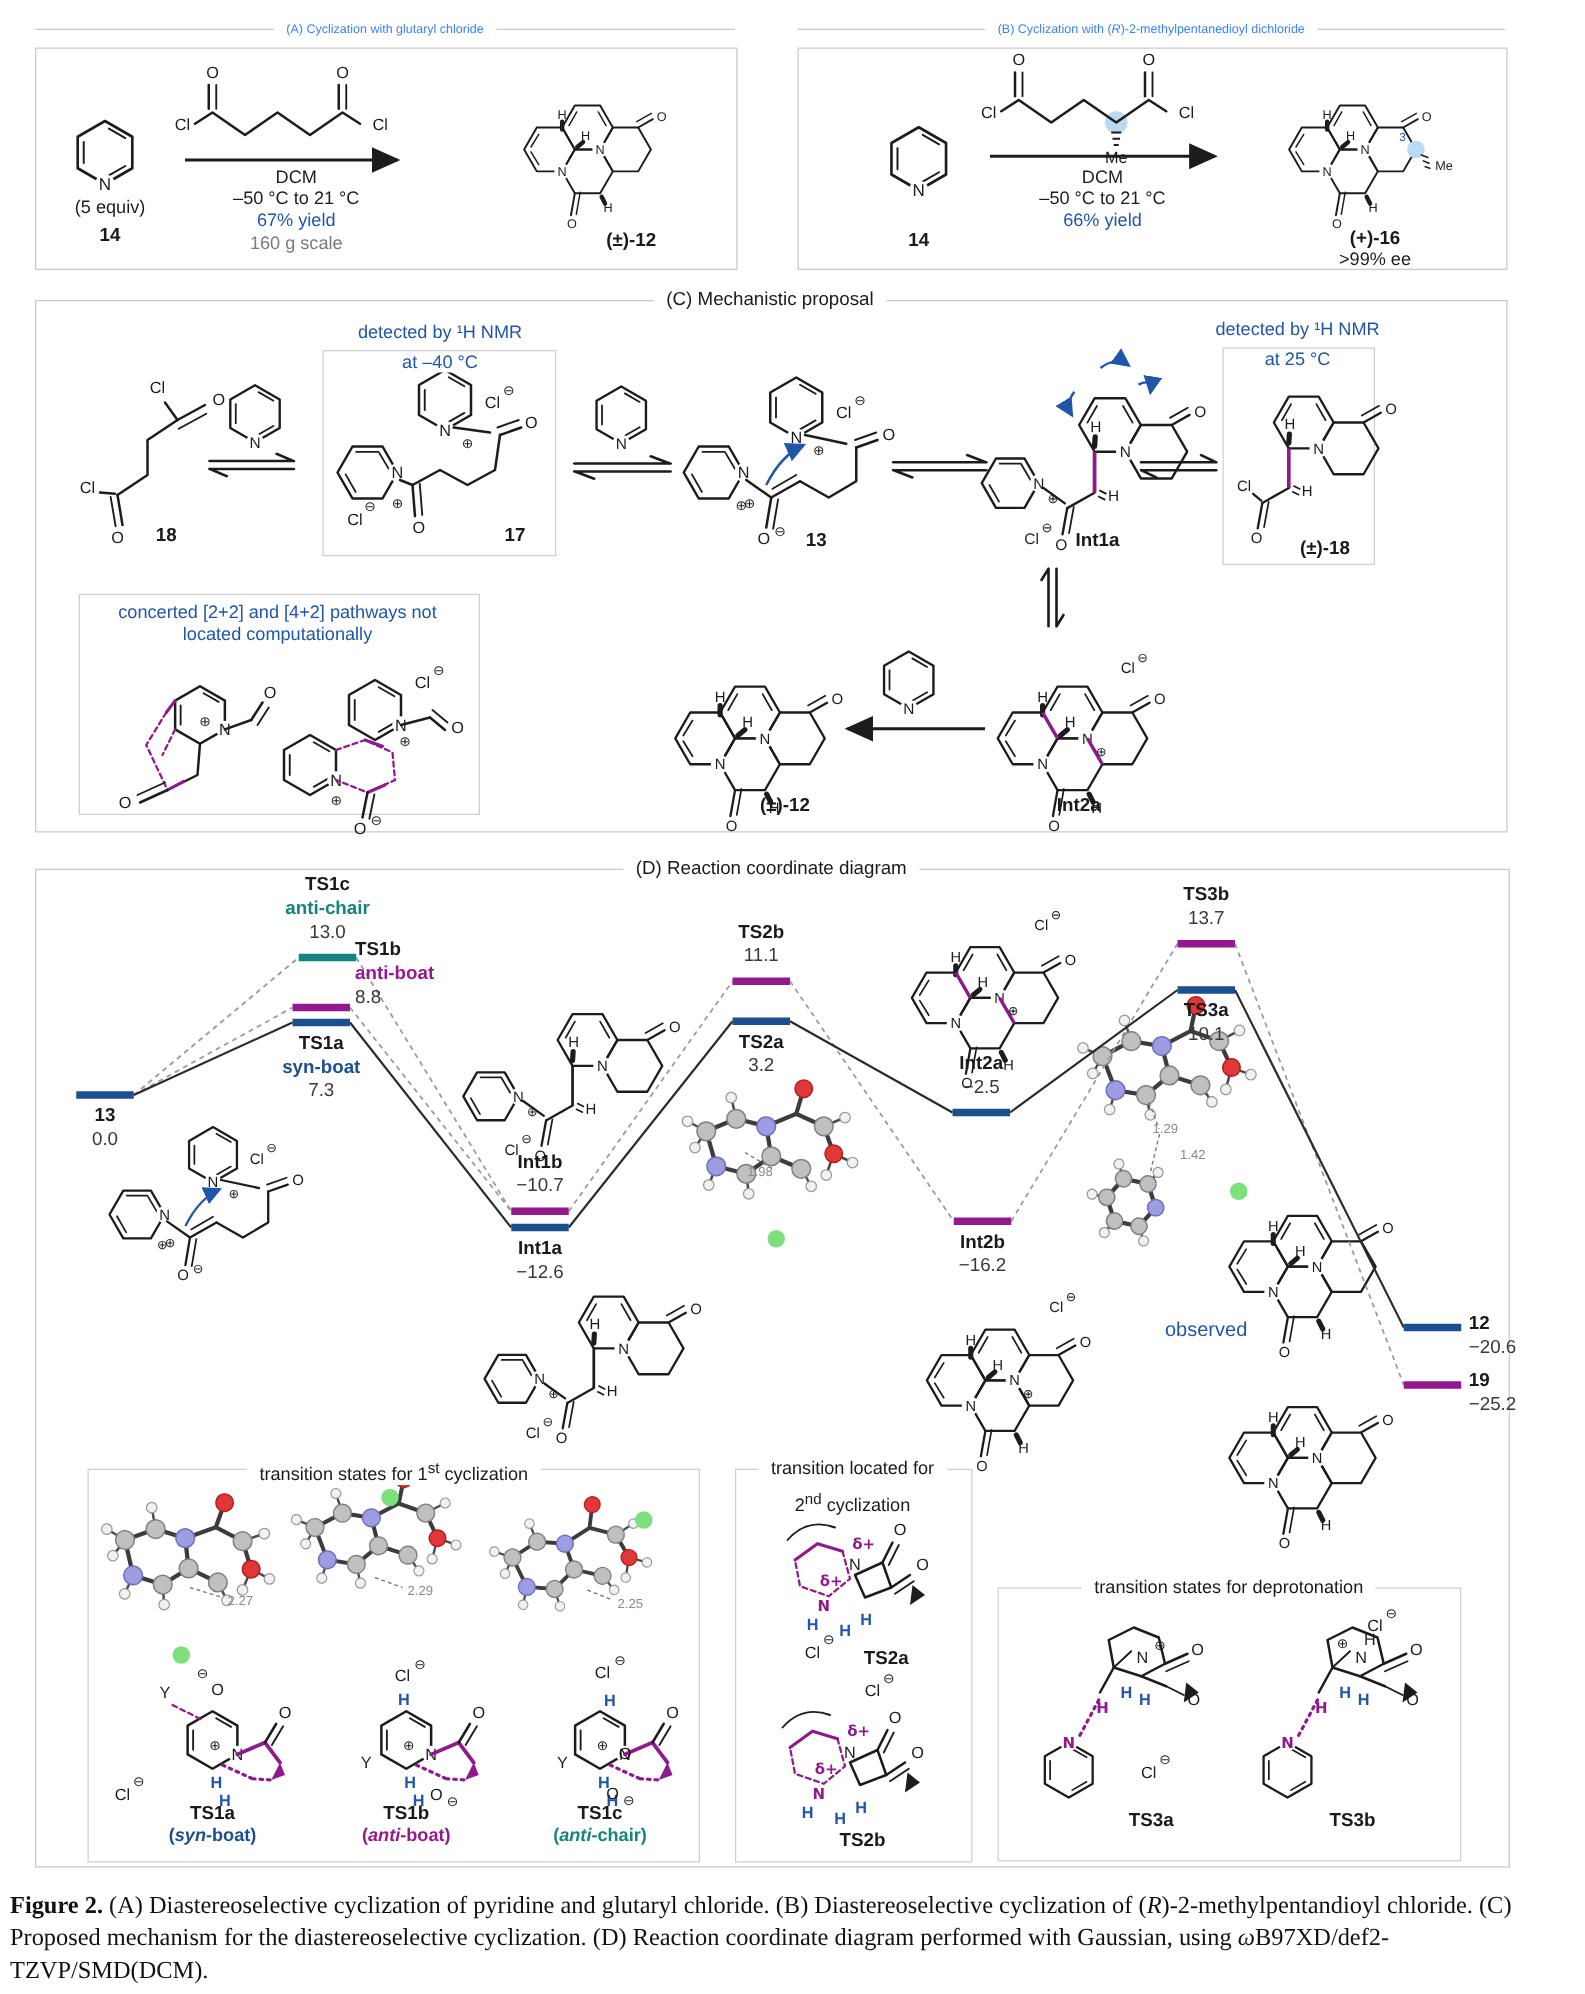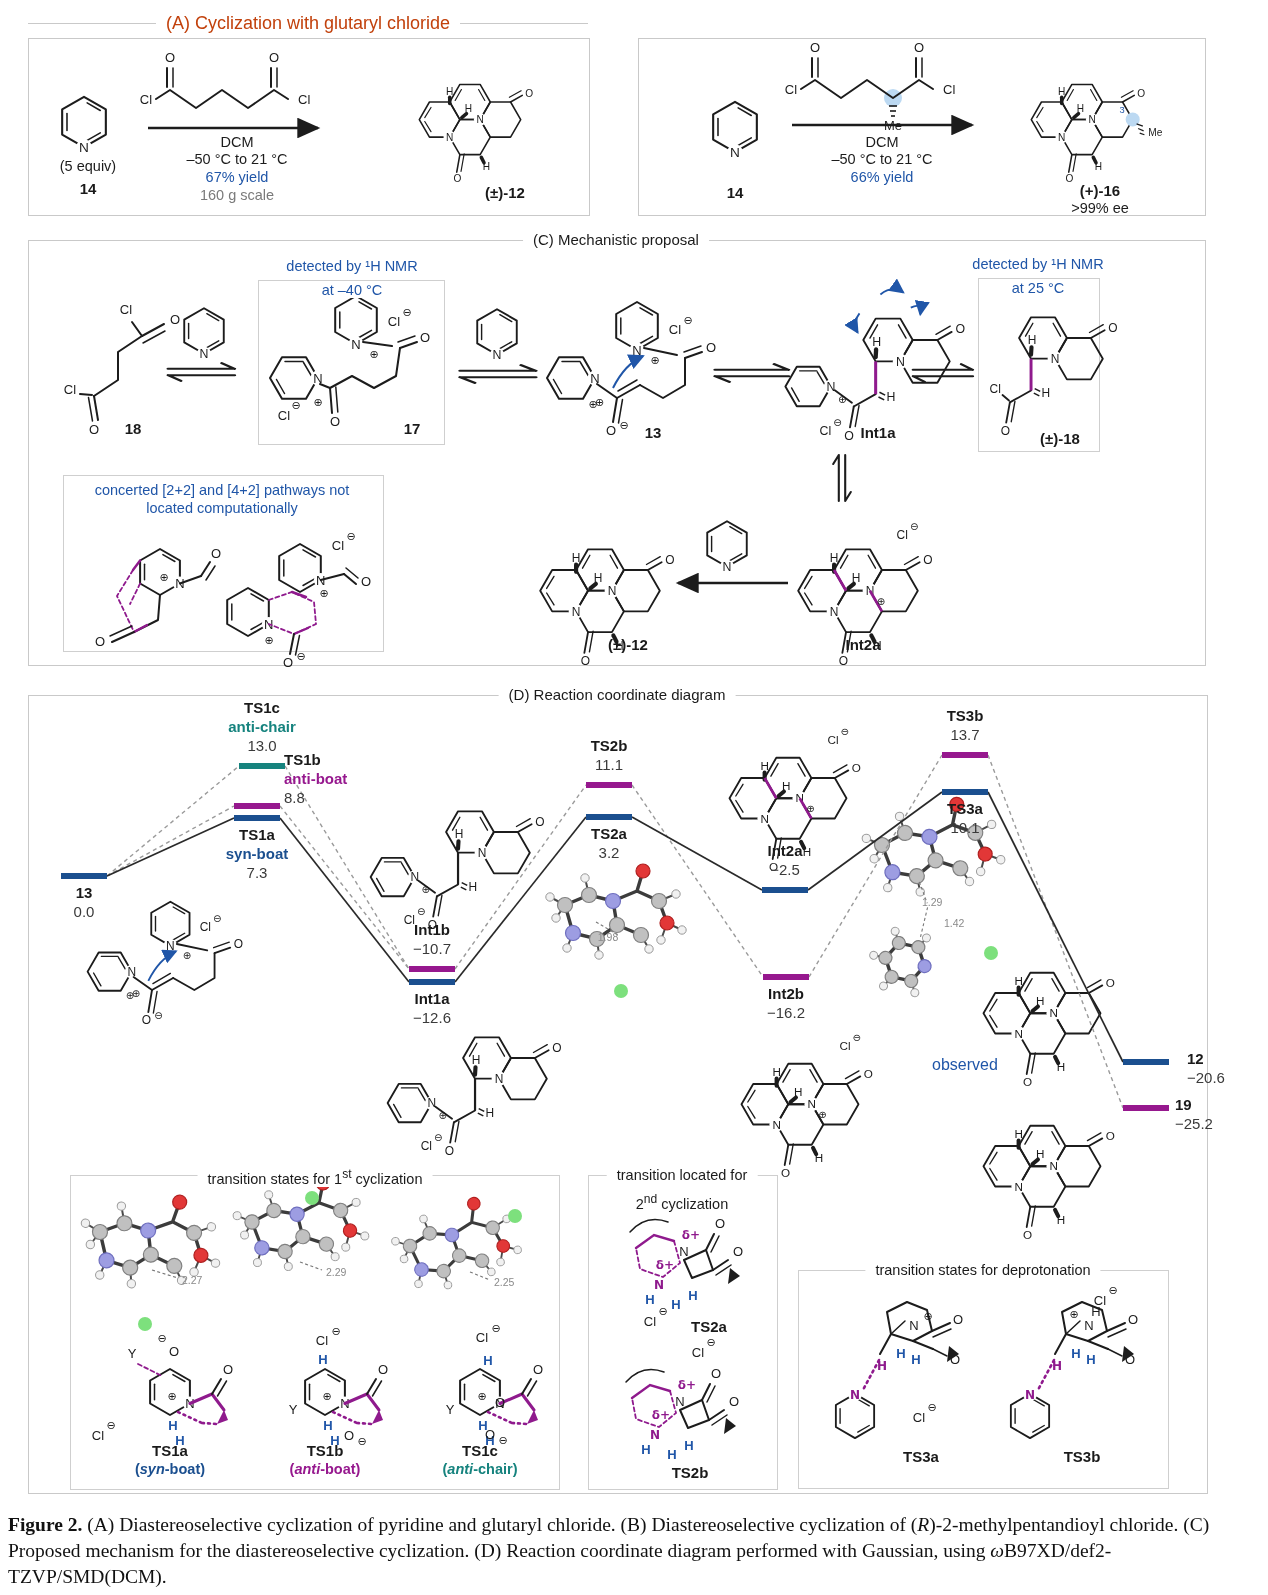--- a/index.html
+++ b/index.html
@@ -1,21 +1,21 @@
 <!DOCTYPE html>
 <html><head>
 <meta charset="utf-8">
 <style>
   html,body{margin:0;padding:0;background:#fff}
   #fig{position:relative;width:1268px;height:1595px;background:#fff;font-family:"Liberation Sans",sans-serif;color:#1c1c1c;overflow:hidden}
   .panel{position:absolute;border:1.5px solid #c9c9c9;background:#fff}
   .innerbox{position:absolute;border:1.3px solid #cfcfcf;background:transparent}
   .titlerow{position:absolute;display:flex;align-items:center;gap:10px;height:18px}
   .titlerow .rule{flex:1;border-top:1.5px solid #c9c9c9;height:0}
-  .ptitle{font-size:18px;color:#c2410c;white-space:nowrap}
+  .ptitle{font-size:10px;color:#3b82f6;white-space:nowrap}
   .legend{position:absolute;transform:translateX(-50%);background:#fff;padding:0 10px;font-size:15px;color:#1a1a1a;white-space:nowrap}
   .txt{position:absolute;white-space:nowrap}
   .ctr{transform:translateX(-50%);text-align:left}
   .b14{font-size:14.5px}
   .bold{font-weight:bold}
   .blue{color:#2056a8}
   .gray{color:#7a7a7a}
   .note{font-size:14.5px;color:#2056a8;background:#fff;padding:0 6px}
   .lbl{font-size:15px;font-weight:bold;color:#1a1a1a}
   .lvl{position:absolute;font-size:15px;font-weight:bold;color:#1a1a1a;line-height:19px;white-space:nowrap}
@@ -57,20 +57,25 @@
   <div class="panel" style="left:28px;top:38px;width:560px;height:176px"></div>
   <div class="panel" style="left:638px;top:38px;width:566px;height:176px"></div>
   <div class="panel" style="left:28px;top:240px;width:1176px;height:424px"></div>
   <div class="panel" style="left:28px;top:695px;width:1178px;height:797px"></div>
 
   <div class="titlerow" style="left:28px;top:14px;width:560px">
     <div class="rule"></div>
     <div class="ptitle">(A) Cyclization with glutaryl chloride</div>
     <div class="rule"></div>
   </div>
+  <div class="titlerow" style="left:638px;top:14px;width:566px">
+    <div class="rule"></div>
+    <div class="ptitle"><span>(B)  Cyclization with (</span><i>R</i><span>)-2-methylpentanedioyl dichloride</span></div>
+    <div class="rule"></div>
+  </div>
 
   <div class="legend ptitle" style="left:616px;top:231px">(C) Mechanistic proposal</div>
   <div class="legend ptitle" style="left:617px;top:686px">(D) Reaction coordinate diagram</div>
 
   <div class="innerbox" style="left:258px;top:280px;width:185px;height:163px"></div>
   <div class="innerbox" style="left:978px;top:278px;width:120px;height:172px"></div>
   <div class="innerbox" style="left:63px;top:475px;width:319px;height:175px"></div>
 
   <div class="innerbox" style="left:70px;top:1175px;width:488px;height:313px"></div>
   <div class="innerbox" style="left:588px;top:1175px;width:188px;height:313px"></div>
@@ -674,21 +679,21 @@
         <div class="lval">−16.2</div>
       </div>
       <div class="lvl" style="left: 965px; top: 706px; transform: translateX(-50%); text-align: center;">
         <div class="lname">TS3b</div>
         <div class="lval">13.7</div>
       </div>
       <div class="lvl" style="left: 965px; top: 799px; transform: translateX(-50%); text-align: center;">
         <div class="lname">TS3a</div>
         <div class="lval">10.1</div>
       </div>
-      <div class="lvl" style="left: 1175px; top: 1049px; margin-left: 12px;">
+      <div class="lvl" style="left: 1175px; top: 1049px;">
         <div class="lname">12</div>
         <div class="lval">−20.6</div>
       </div>
       <div class="lvl" style="left: 1175px; top: 1095px;">
         <div class="lname">19</div>
         <div class="lval">−25.2</div>
       </div>
     </div>
 
   <div class="txt ctr b14" style="left:88px;top:158px">(5 equiv)</div>

